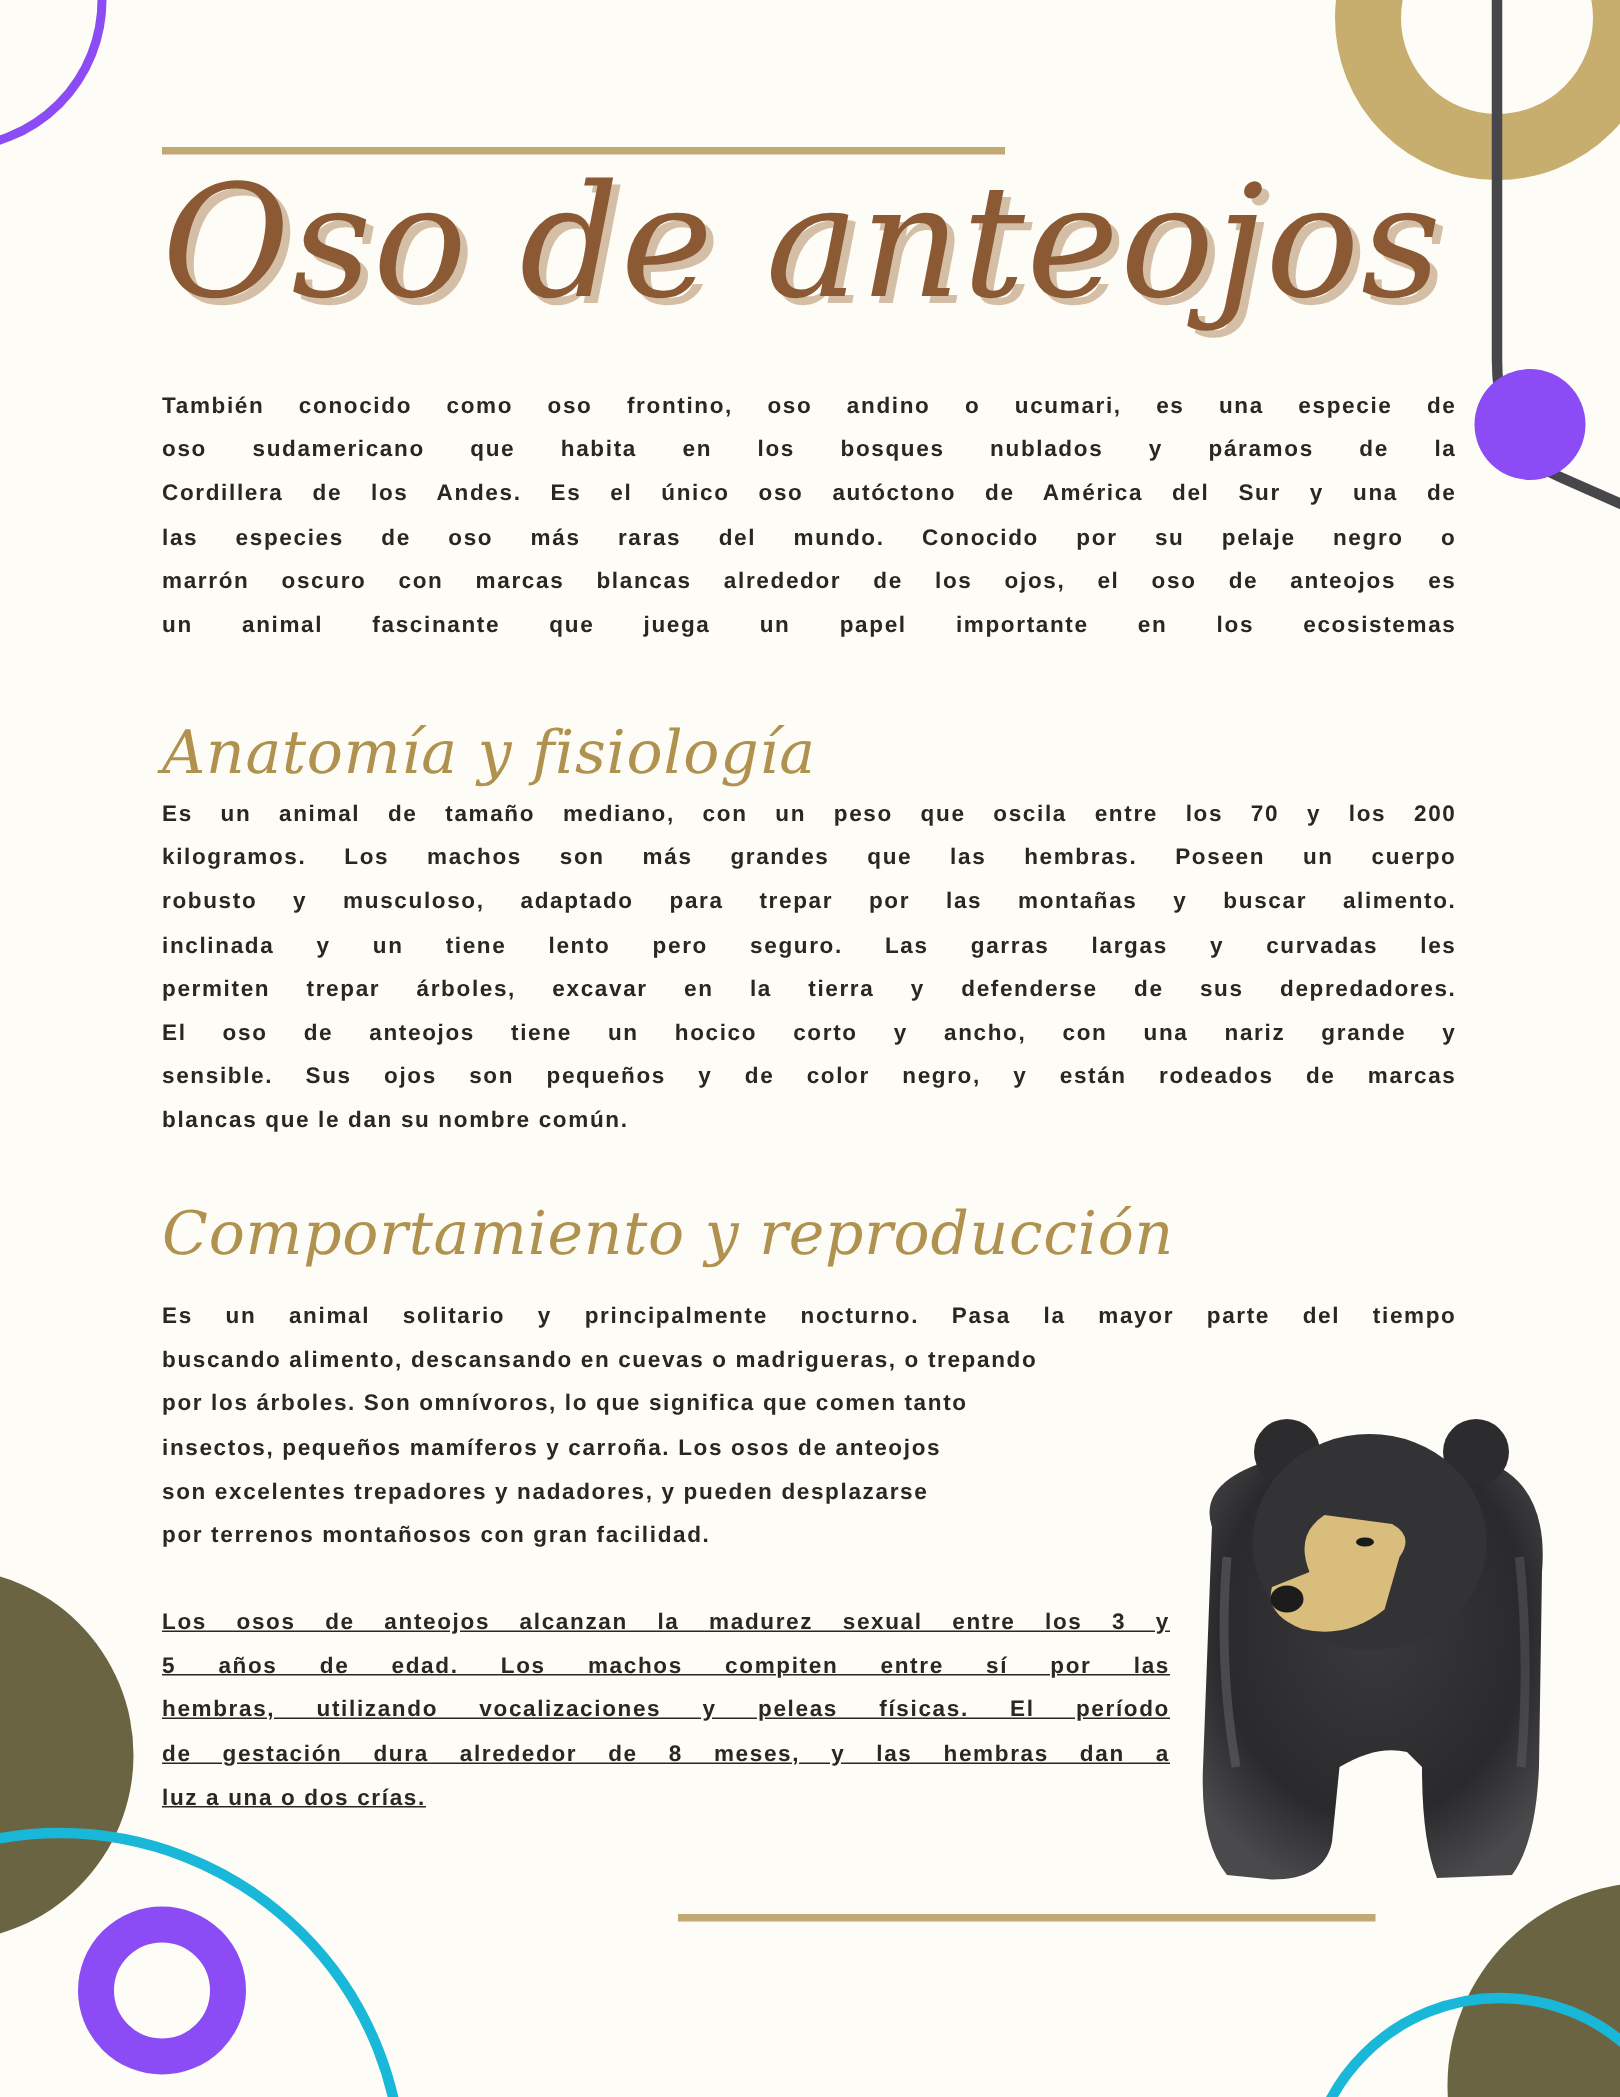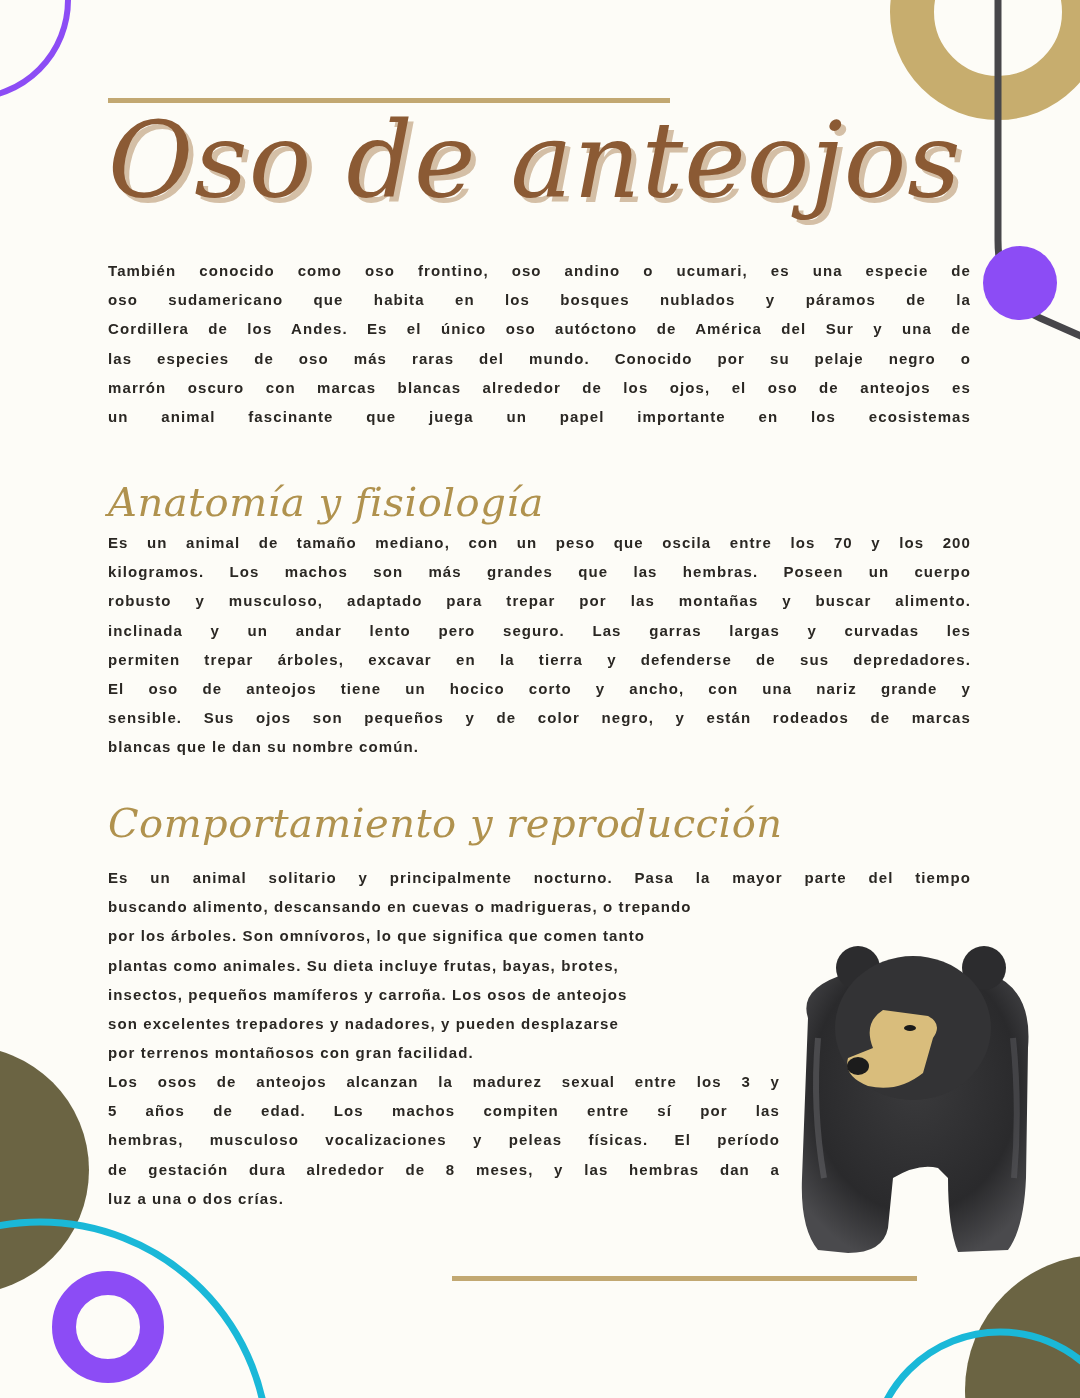--- a/index.html
+++ b/index.html
@@ -73,43 +73,42 @@
     <span class="line">marrón oscuro con marcas blancas alrededor de los ojos, el oso de anteojos es</span>
     <span class="line">un animal fascinante que juega un papel importante en los ecosistemas</span>
   </div>
 
   <h2 class="heading" style="top:479px; margin:0;">Anatomía y fisiología</h2>
 
   <div class="para" style="top:528px; width:863px;">
     <span class="line">Es un animal de tamaño mediano, con un peso que oscila entre los 70 y los 200</span>
     <span class="line">kilogramos. Los machos son más grandes que las hembras. Poseen un cuerpo</span>
     <span class="line">robusto y musculoso, adaptado para trepar por las montañas y buscar alimento.</span>
-    <span class="line">inclinada y un andar lento pero seguro. Las garras largas y curvadas les</span>
+    <span class="line">inclinada y un tiene lento pero seguro. Las garras largas y curvadas les</span>
     <span class="line">permiten trepar árboles, excavar en la tierra y defenderse de sus depredadores.</span>
     <span class="line">El oso de anteojos tiene un hocico corto y ancho, con una nariz grande y</span>
     <span class="line">sensible. Sus ojos son pequeños y de color negro, y están rodeados de marcas</span>
     <span class="line last">blancas que le dan su nombre común.</span>
   </div>
 
   <h2 class="heading" style="top:800px; margin:0;">Comportamiento y reproducción</h2>
 
   <div class="para" style="top:863px; width:863px;">
     <span class="line last" style="text-align-last:justify;">Es un animal solitario y principalmente nocturno. Pasa la mayor parte del tiempo</span>
     <span class="line last">buscando alimento, descansando en cuevas o madrigueras, o trepando</span>
     <span class="line last">por los árboles. Son omnívoros, lo que significa que comen tanto</span>
-    <span class="line last">plantas como animales. Su dieta incluye frutas, bayas, brotes,</span>
     <span class="line last">insectos, pequeños mamíferos y carroña. Los osos de anteojos</span>
     <span class="line last">son excelentes trepadores y nadadores, y pueden desplazarse</span>
     <span class="line last">por terrenos montañosos con gran facilidad.</span>
   </div>
 
-  <div class="para" style="top:1067px; width:672px;">
+  <div class="para" style="top:1067px; width:672px;text-decoration:underline;">
     <span class="line">Los osos de anteojos alcanzan la madurez sexual entre los 3 y</span>
     <span class="line">5 años de edad. Los machos compiten entre sí por las</span>
-    <span class="line">hembras, musculoso vocalizaciones y peleas físicas. El período</span>
+    <span class="line">hembras, utilizando vocalizaciones y peleas físicas. El período</span>
     <span class="line">de gestación dura alrededor de 8 meses, y las hembras dan a</span>
     <span class="line last">luz a una o dos crías.</span>
   </div>
 
   <svg class="bear" viewBox="0 0 250 340">
     <defs>
       <radialGradient id="fur" cx="50%" cy="40%" r="65%">
         <stop offset="0%" stop-color="#3a3a3c"></stop>
         <stop offset="70%" stop-color="#2a2a2c"></stop>
         <stop offset="100%" stop-color="#4a4a4d"></stop>

